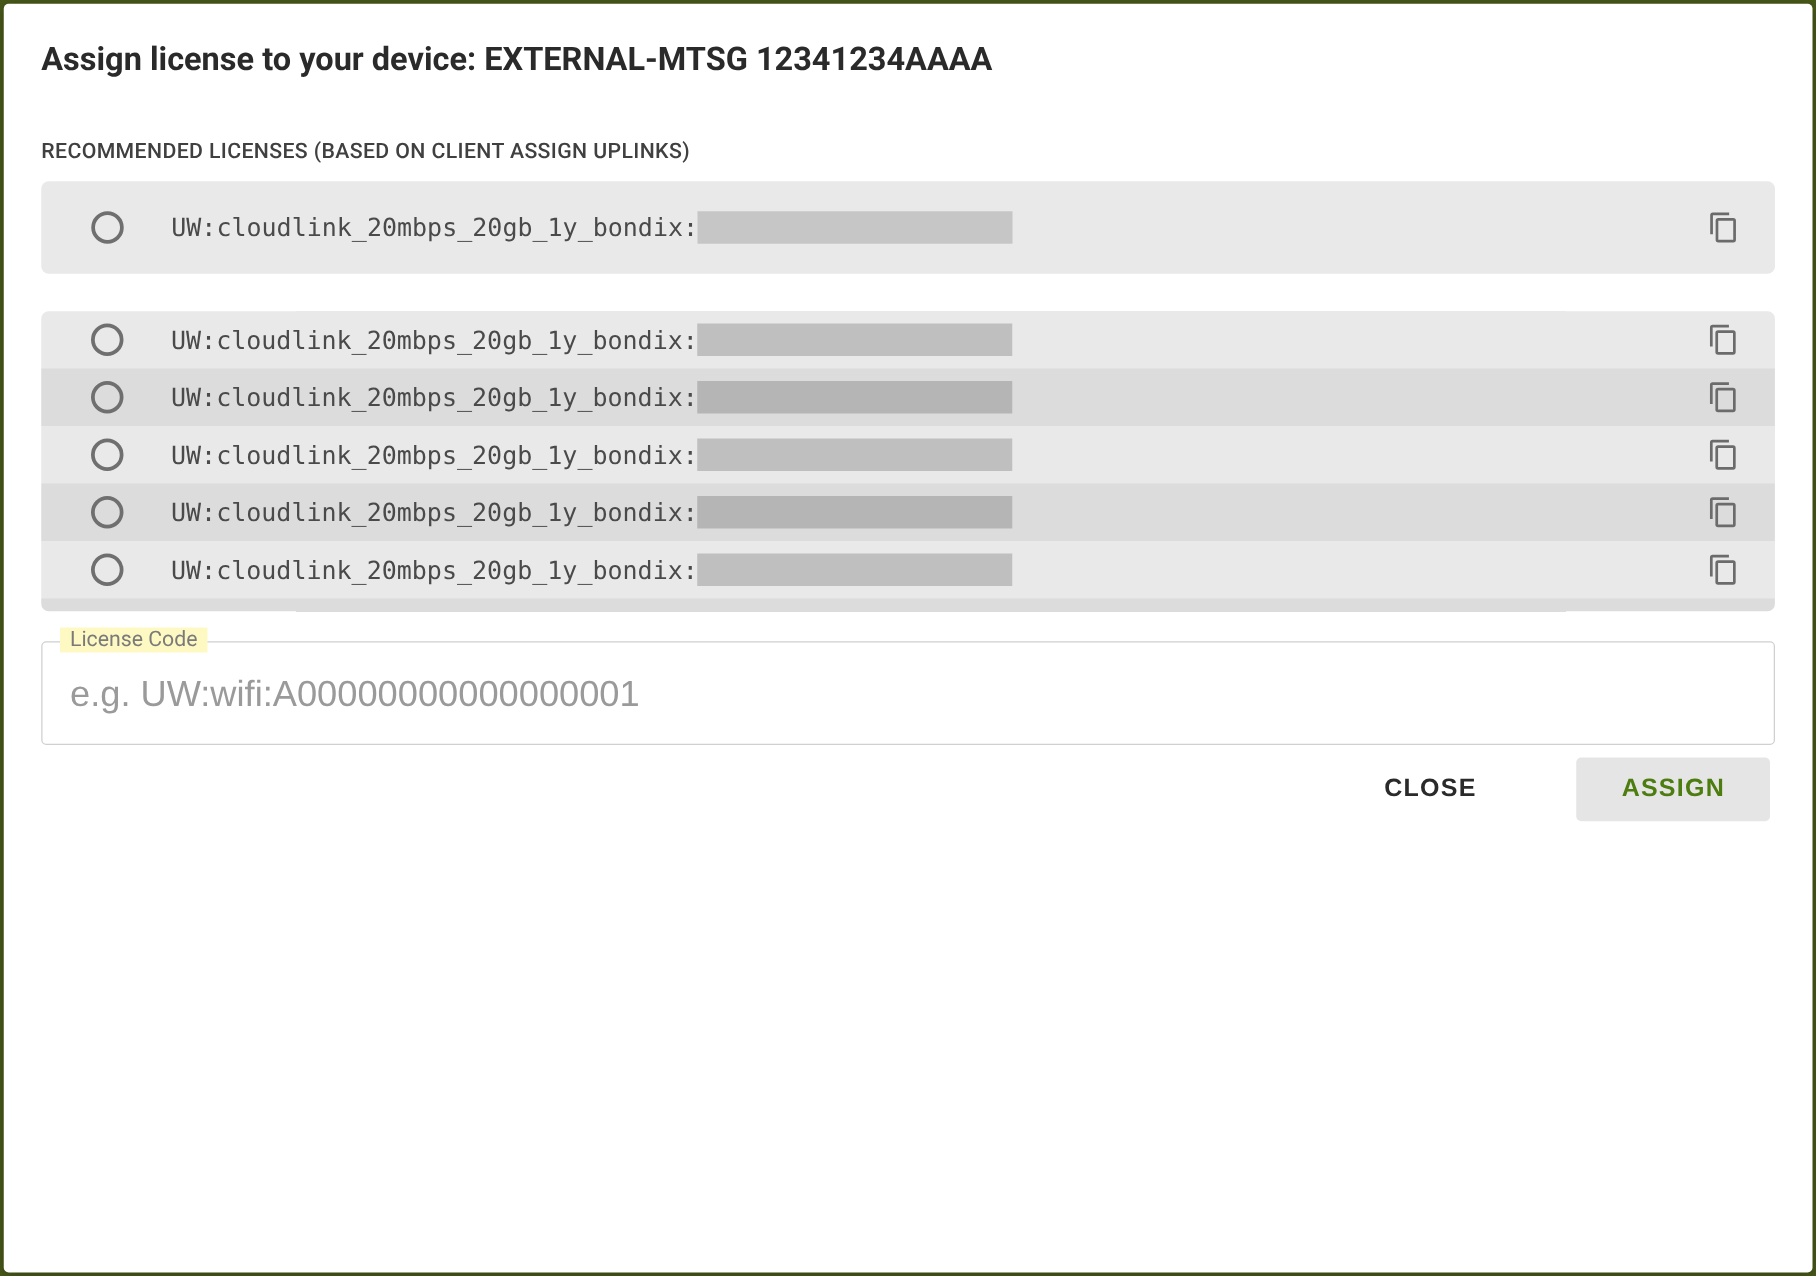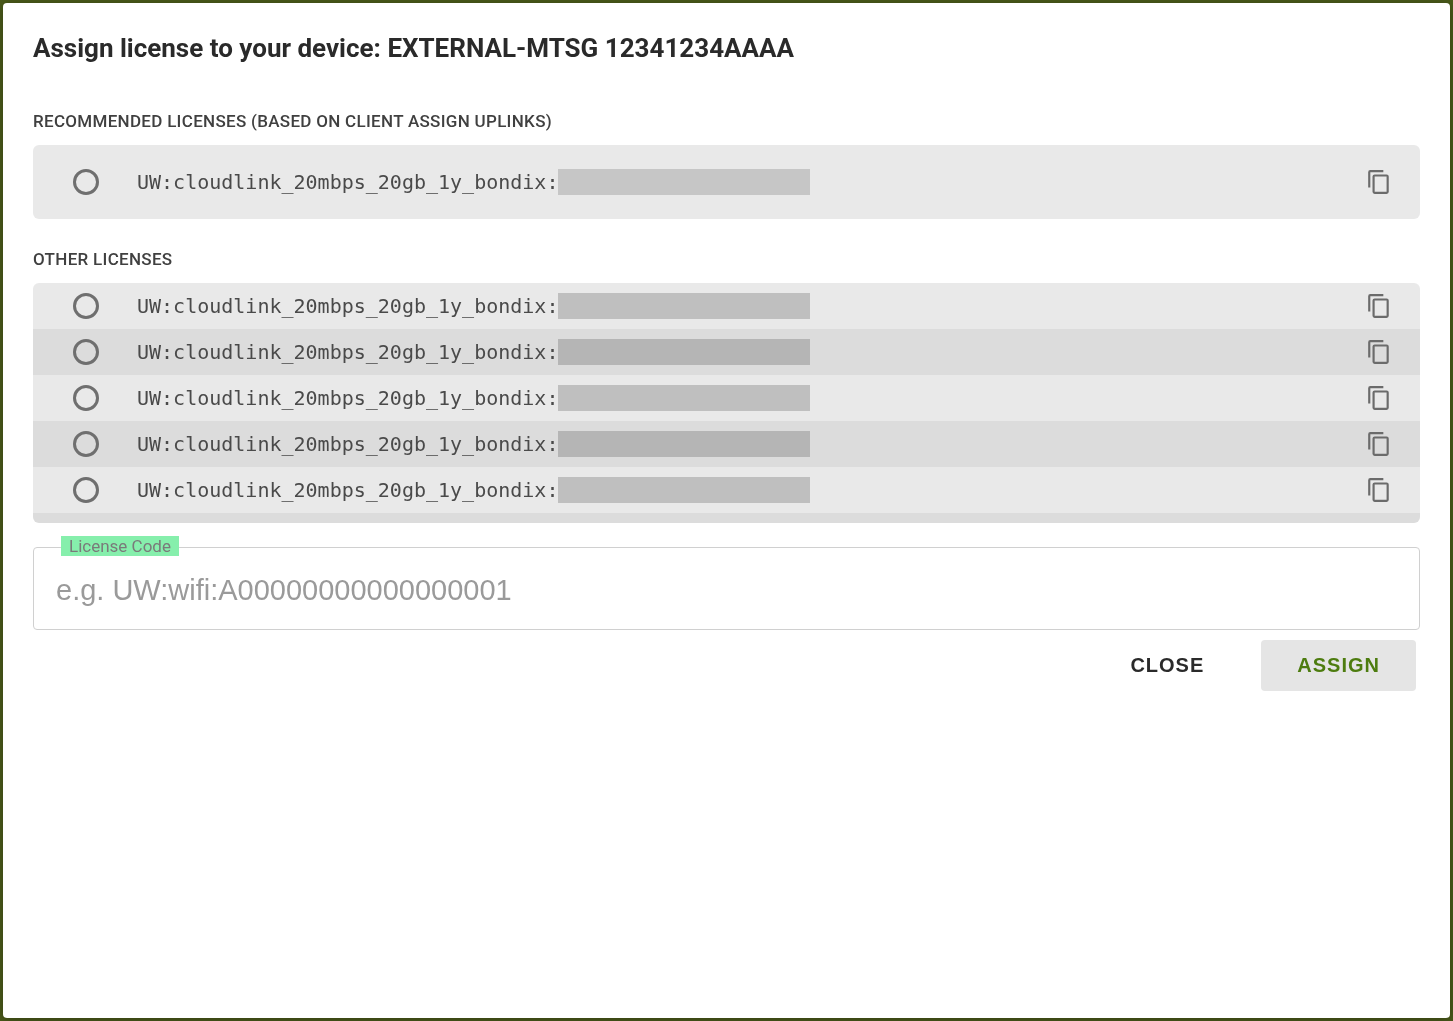--- a/index.html
+++ b/index.html
@@ -113,22 +113,22 @@
   .field-wrap {
     position: relative;
     border: 1px solid #d0d0d0;
     border-radius: 4px;
     padding: 26px 22px 22px 22px;
     margin-bottom: 10px;
   }
   .field-label {
     position: absolute;
     top: -12px;
-    left: 27px;
-    background: #86efac;
+    left: 14px;
+    background: #fef9c3;
     padding: 0 8px;
     color: #7a7a7a;
     font-size: 17px;
   }
   .field-input {
     width: 100%;
     border: none;
     outline: none;
     font-size: 29px;
     color: #0369a1;
@@ -137,21 +137,21 @@
   .field-help {
     color: #6f6f6f;
     font-size: 18px;
     padding-left: 22px;
     margin-bottom: 46px;
   }
 
   .actions {
     display: flex;
     justify-content: flex-end;
-    gap: 21px;
+    gap: 44px;
     align-items: flex-start;
     padding-right: 4px;
   }
   .btn {
     font-size: 20px;
     font-weight: 700;
     letter-spacing: 1px;
     border: none;
     cursor: pointer;
     padding: 14px 36px;
@@ -190,21 +190,20 @@
       <span class="redact"></span>
       <span class="spacer"></span>
       <span class="copy-icon">
         <svg viewBox="0 0 24 24" fill="currentColor">
             <path d="M16 1H4a2 2 0 0 0-2 2v14h2V3h12V1zm3 4H8a2 2 0 0 0-2 2v14a2 2 0 0 0 2 2h11a2 2 0 0 0 2-2V7a2 2 0 0 0-2-2zm0 16H8V7h11v14z"></path>
           </svg>
       </span>
     </div>
   </div>
 
-  <div class="section-header">OTHER LICENSES</div>
   <div class="license-list other">
 
     <div class="license-row">
       <span class="radio"></span>
       <span class="license-label">UW:cloudlink_20mbps_20gb_1y_bondix:</span>
       <span class="redact"></span>
       <span class="spacer"></span>
       <span class="copy-icon">
         <svg viewBox="0 0 24 24" fill="currentColor">
             <path d="M16 1H4a2 2 0 0 0-2 2v14h2V3h12V1zm3 4H8a2 2 0 0 0-2 2v14a2 2 0 0 0 2 2h11a2 2 0 0 0 2-2V7a2 2 0 0 0-2-2zm0 16H8V7h11v14z"></path>

